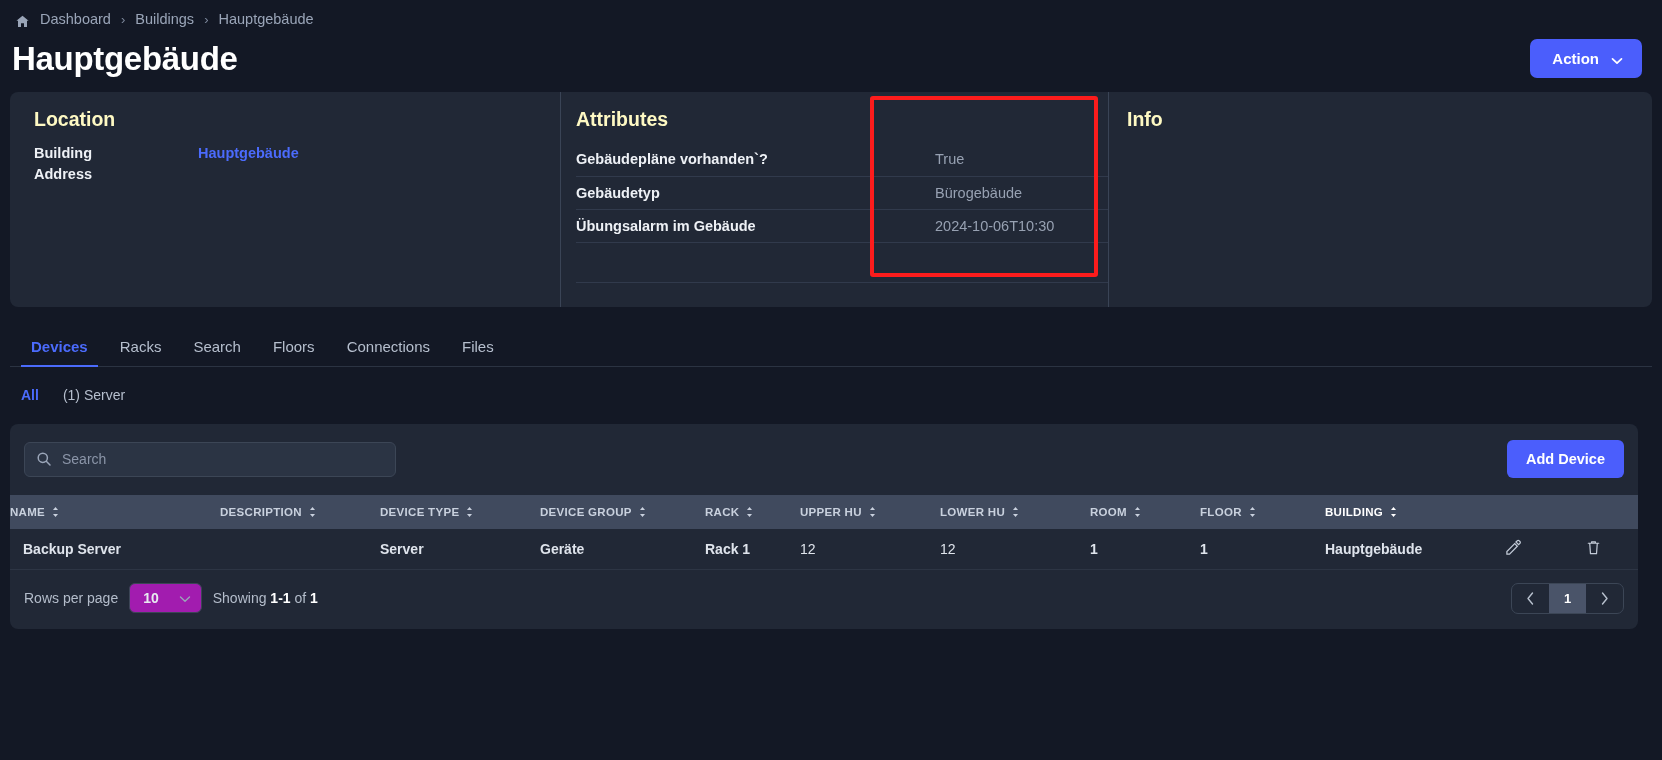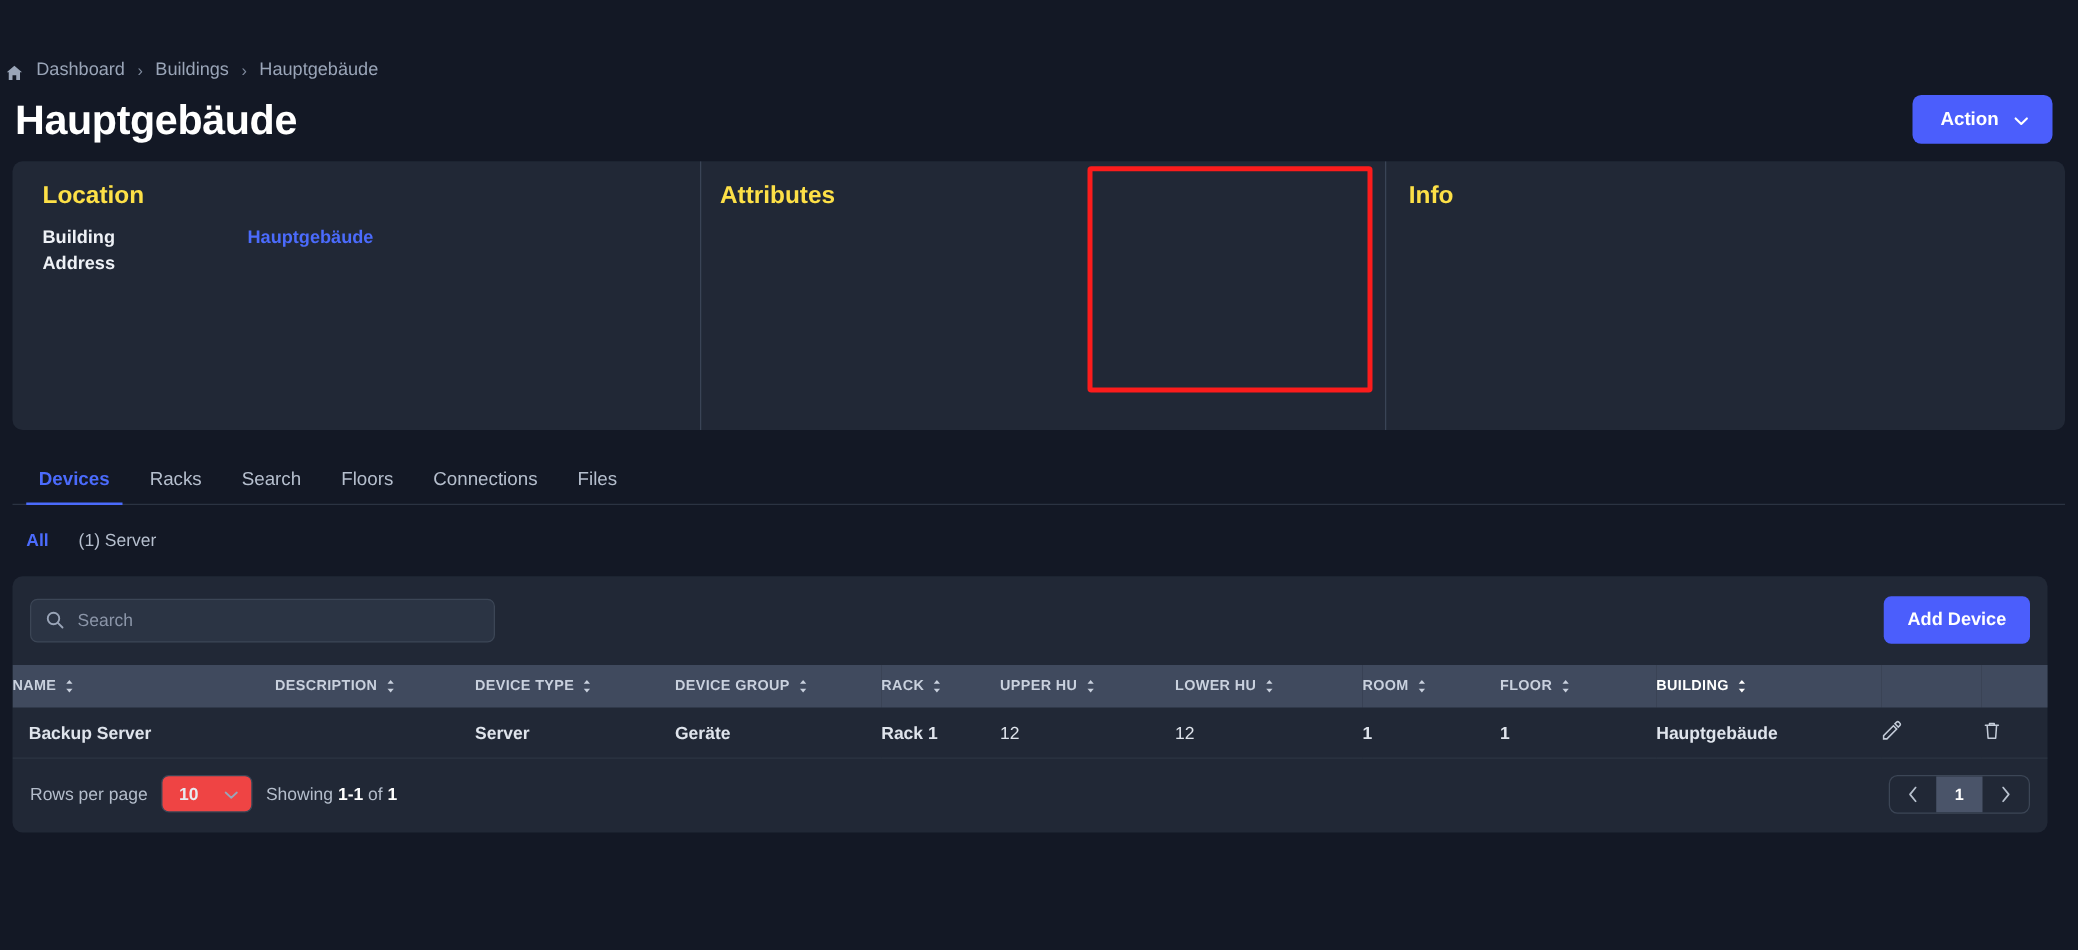--- a/index.html
+++ b/index.html
@@ -7,22 +7,22 @@
     width: 1662px; height: 760px;
     background: #131825;
     font-family: "Liberation Sans", sans-serif;
     color: #e7eaf0;
     overflow: hidden;
   }
 
   
   .breadcrumb {
     display: flex; align-items: center; gap: 10px;
-    padding: 11px 12px 0 4px;
-    font-size: 14.5px; color: #9aa5b8; margin-top: 37px;
+    padding: 11px 12px 0 15px;
+    font-size: 14.5px; color: #9aa5b8;
   }
   .breadcrumb .crumb { color: #9aa5b8; }
   .breadcrumb .crumb.link { cursor: pointer; }
   .breadcrumb .sep { color: #7d889c; font-size: 13px; }
   .home-icon { display:inline-block; width:15px; height:15px; position:relative; top:2px;}
 
   
   .title-row {
     display: flex; align-items: center; justify-content: space-between;
     padding: 12px 20px 14px 12px;
@@ -48,21 +48,21 @@
     border-radius: 8px;
     height: 215px;
     overflow: hidden;
     position: relative;
   }
   .panel { padding: 16px 0 0 0; position: relative; }
   .panel.location  { width: 550px; padding-left: 24px; }
   .panel.attributes{ width: 548px; border-left: 1px solid #3a4456; padding-left: 15px; }
   .panel.info      { flex: 1; border-left: 1px solid #3a4456; padding-left: 18px; }
   .panel h2 {
-    font-size: 19.5px; font-weight: 700; color: #fde047;
+    font-size: 19.5px; font-weight: 700; color: #fef9c3;
     margin-bottom: 12px;
   }
 
   .loc-row { display: flex; font-size: 14.5px; line-height: 20.5px; }
   .loc-label { width: 164px; font-weight: 700; color: #eef1f6; }
   .loc-value { color: #97a1b2; }
   .loc-value.link { color: #4b6bfc; font-weight: 700; cursor: pointer; }
   .loc-lines div { color: #97a1b2; line-height: 20.5px; font-size: 14.5px;}
 
   .attr-table { width: 100%; border-collapse: collapse; }
@@ -171,21 +171,21 @@
   td.bold  { font-weight: 700; color: #ffffff; }
   .act-icon { width: 17px; height: 17px; display:inline-block; cursor:pointer;}
 
   .card-bottom {
     display: flex; align-items: center; justify-content: space-between;
     padding: 13px 14px 15px 14px;
   }
   .rpp { display: flex; align-items: center; gap: 11px; font-size: 14px; color: #b4bdcb; text-align: center; }
   .rpp-select {
     display: flex; align-items: center; gap: 20px;
-    background: #ef4444; border: 1px solid #3c4656; border-radius: 6px;
+    background: #a21caf; border: 1px solid #3c4656; border-radius: 6px;
     padding: 6px 10px 6px 13px; cursor: pointer;
     font-size: 14px; font-weight: 700; color: #e7eaf0;
   }
   .showing { font-size: 14px; color: #b4bdcb; }
   .showing b { color: #ffffff; }
   .pager {
     display: flex; border: 1px solid #3c4656; border-radius: 7px; overflow: hidden;
   }
   .pager > div {
     width: 37px; height: 29px; display:flex; align-items:center; justify-content:center;
@@ -236,20 +236,40 @@
       <div class="loc-label">Building</div>
       <div class="loc-value link">Hauptgebäude</div>
     </div>
     <div class="loc-row">
       <div class="loc-label">Address</div>
     </div>
   </div>
 
   <div class="panel attributes">
     <h2>Attributes</h2>
+    <table class="attr-table">
+      <tbody>
+          <tr>
+        <td class="k">Gebäudepläne vorhanden`?</td>
+        <td class="v">True</td>
+      </tr>
+      <tr>
+        <td class="k">Gebäudetyp</td>
+        <td class="v">Bürogebäude</td>
+      </tr>
+      <tr>
+        <td class="k">Übungsalarm im Gebäude</td>
+        <td class="v">2024-10-06T10:30</td>
+      </tr>
+      <tr class="blank">
+        <td class="k"></td>
+        <td class="v"></td>
+      </tr>
+    </tbody>
+      </table>
   </div>
 
   <div class="panel info">
     <h2>Info</h2>
   </div>
 
   <div class="redbox"></div>
 </div>
 
 <div class="tabs">

